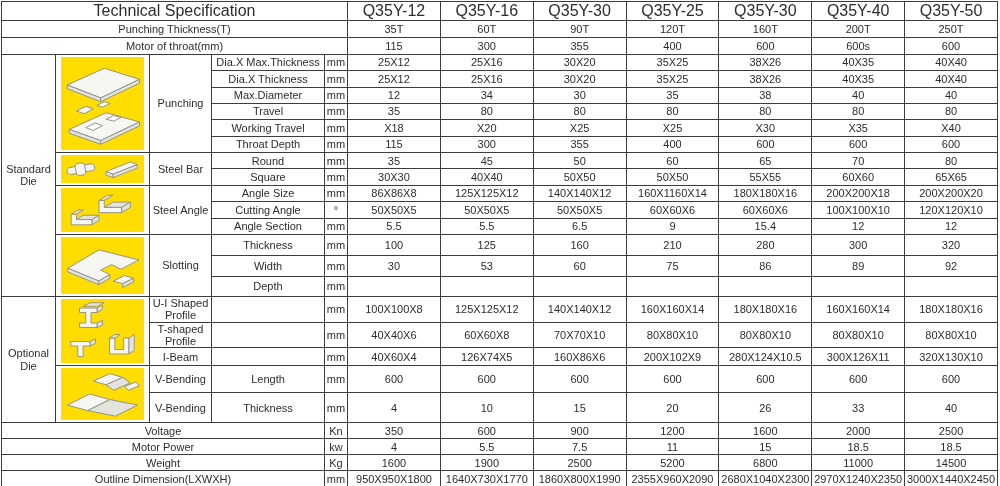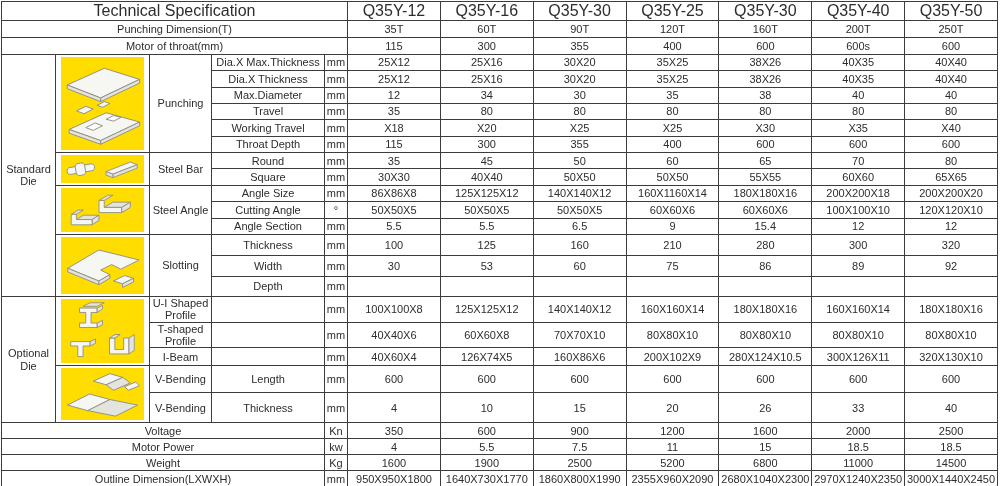--- a/index.html
+++ b/index.html
@@ -48,21 +48,21 @@
       <td colspan="5">Technical Specification</td>
     <td>Q35Y-12</td>
           <td>Q35Y-16</td>
           <td>Q35Y-30</td>
           <td>Q35Y-25</td>
           <td>Q35Y-30</td>
           <td>Q35Y-40</td>
           <td>Q35Y-50</td>
         </tr>
     <tr class="r17">
-      <td colspan="5">Punching Dimension(T)</td>
+      <td colspan="5">Punching Thickness(T)</td>
     <td>35T</td>
           <td>60T</td>
           <td>90T</td>
           <td>120T</td>
           <td>160T</td>
           <td>200T</td>
           <td>250T</td>
         </tr>
     <tr class="r17">
       <td colspan="5">Motor of throat(mm)</td>

